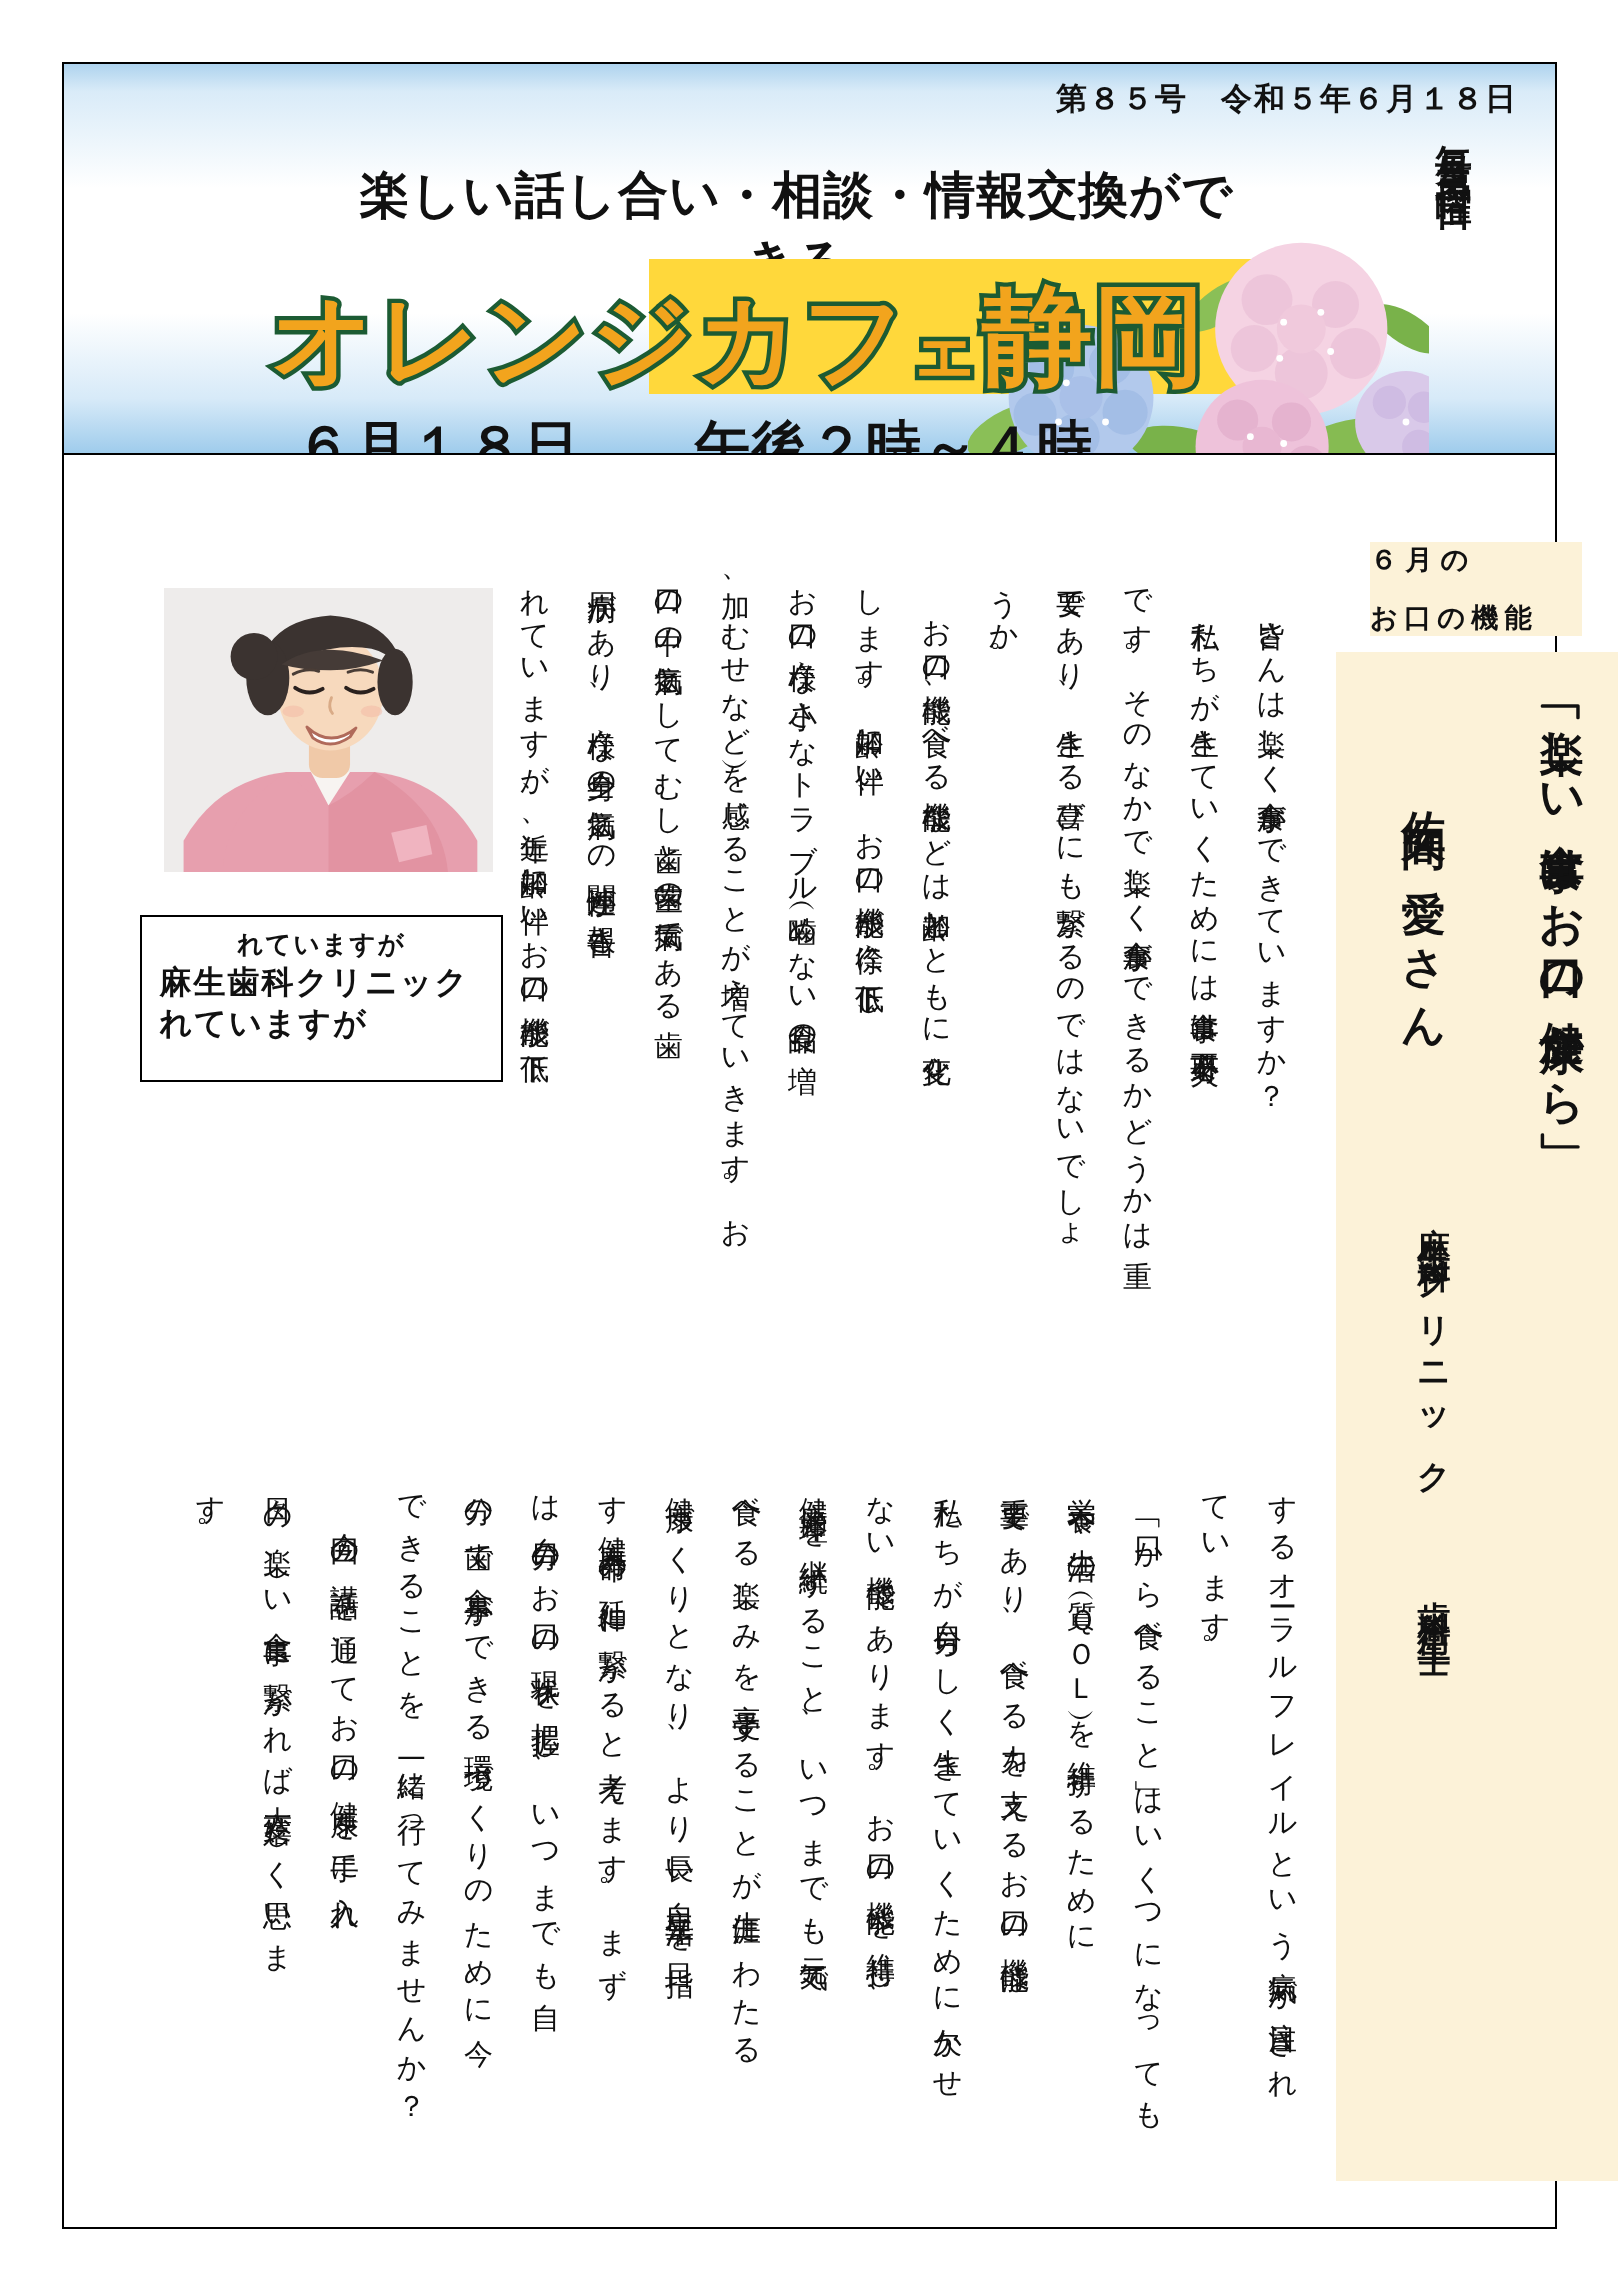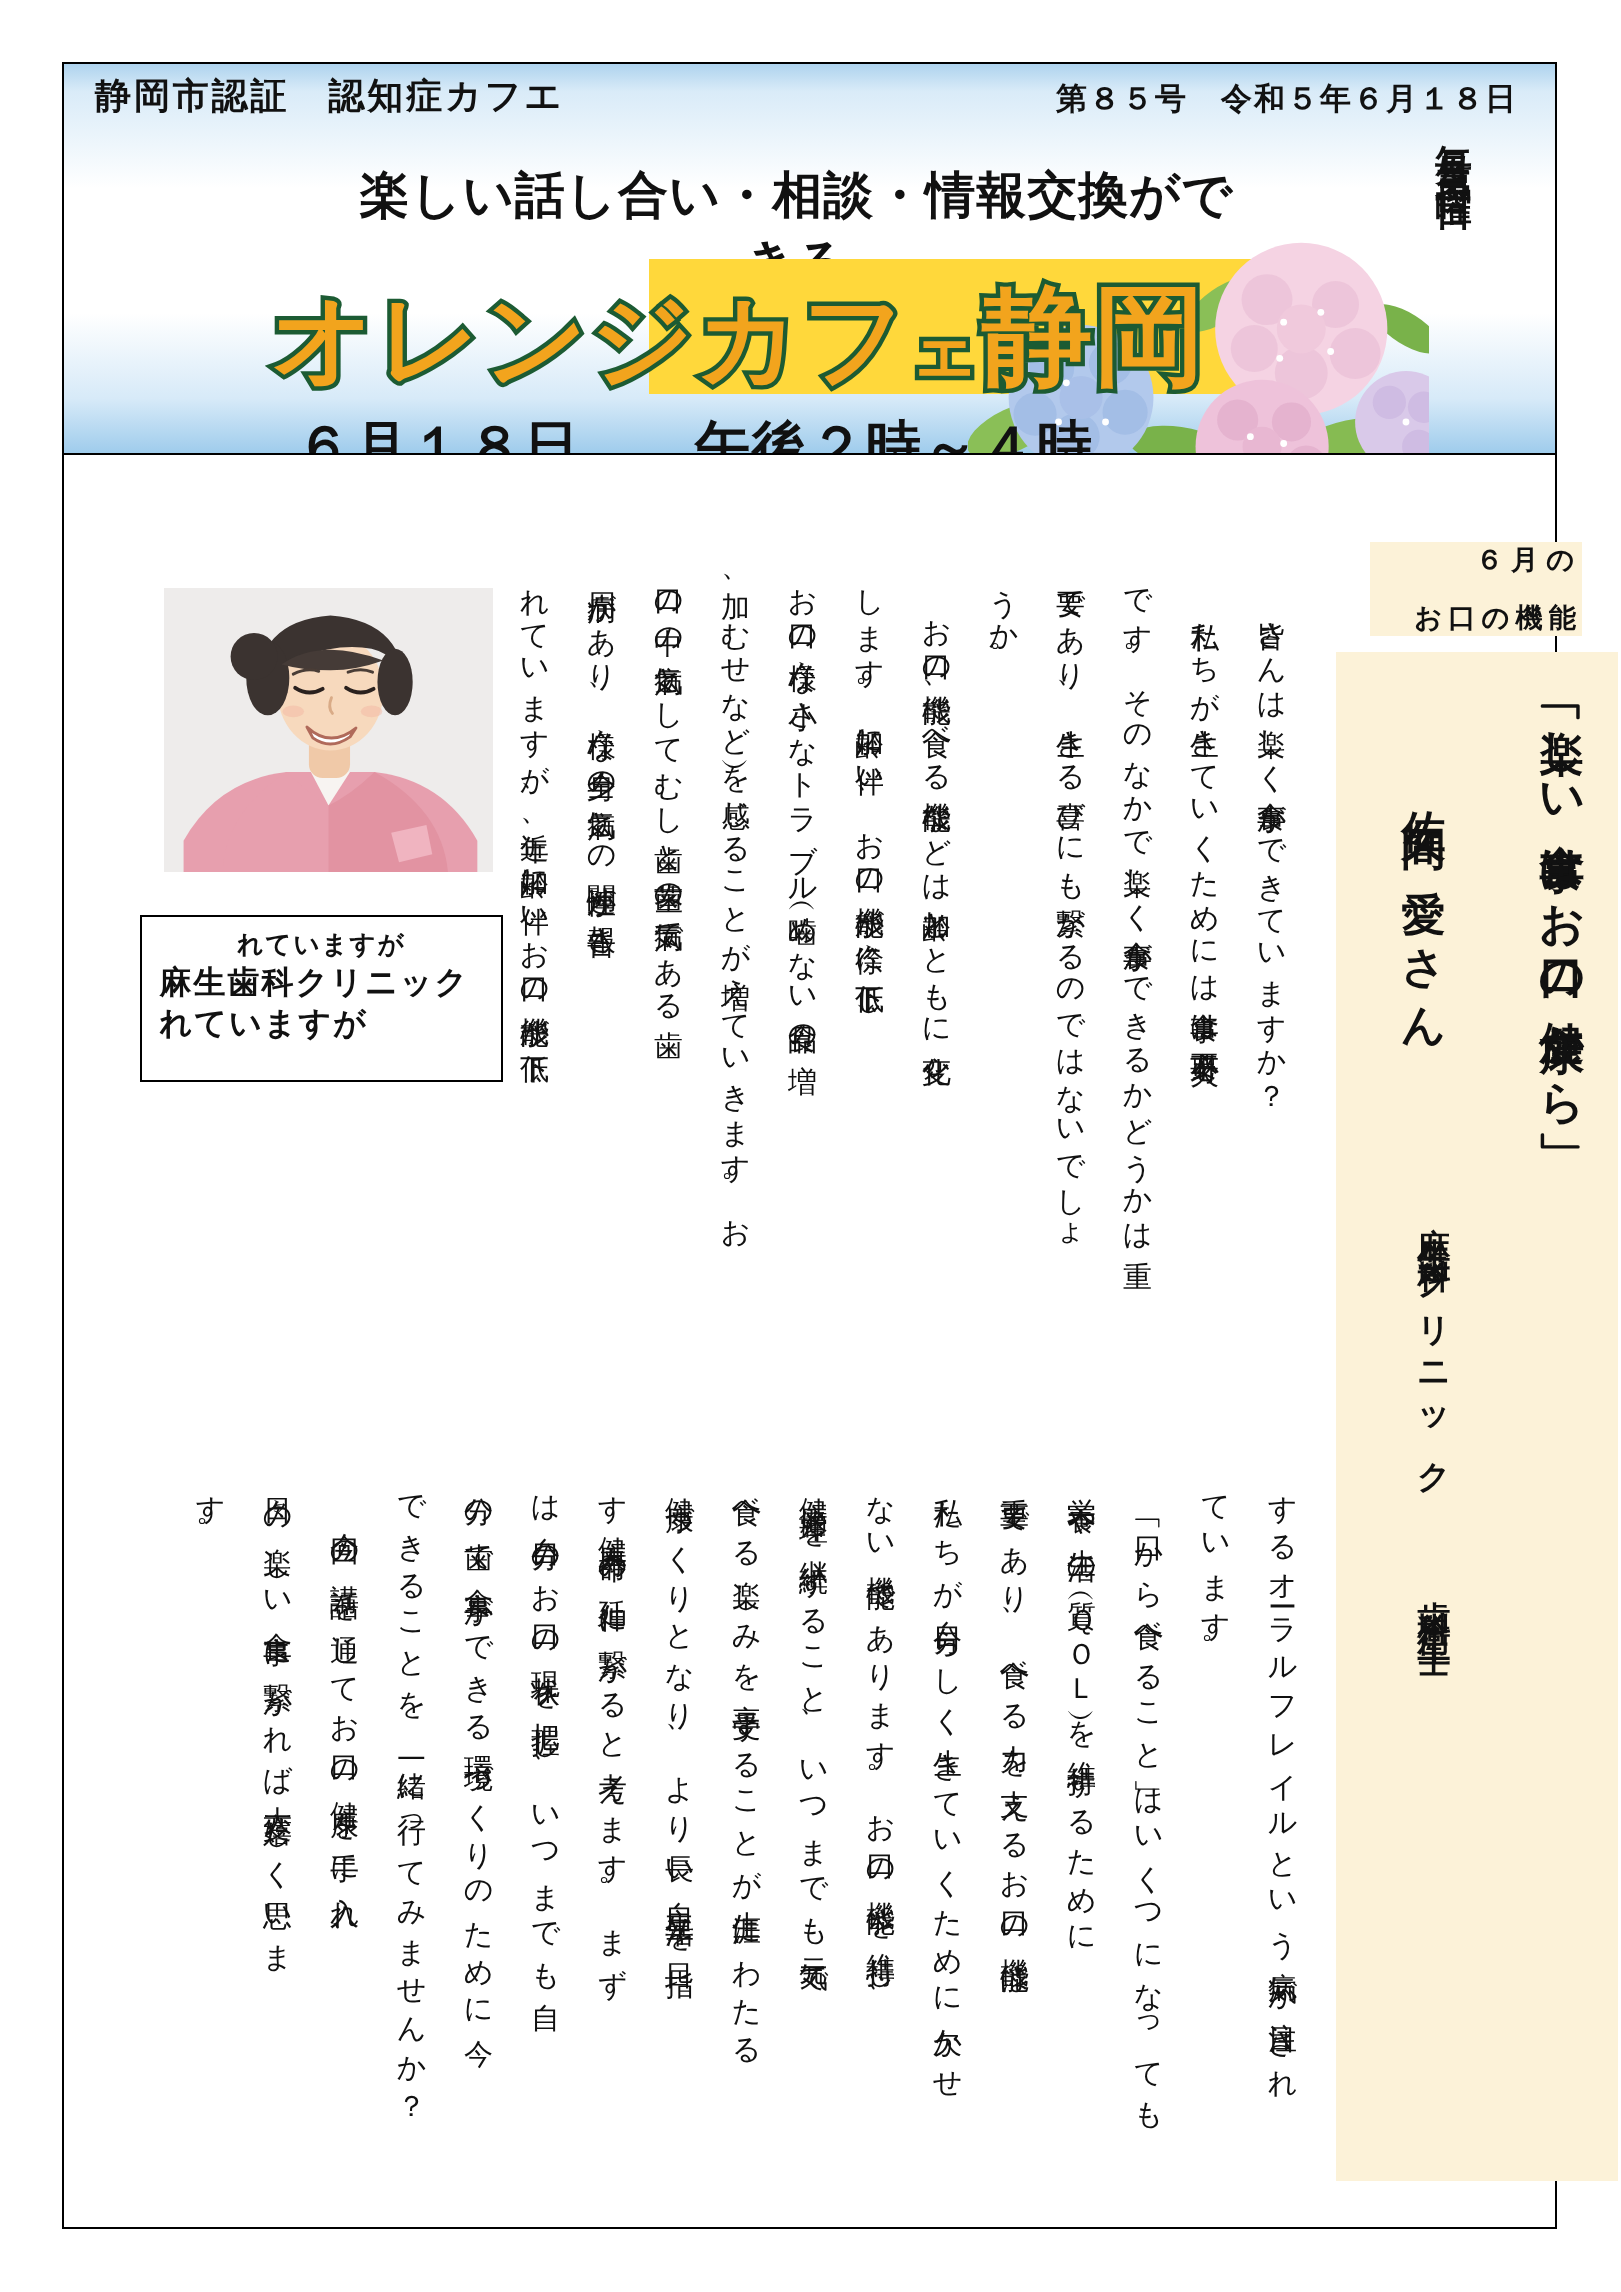--- a/index.html
+++ b/index.html
@@ -17,21 +17,21 @@
             font-size:50px;font-weight:bold;letter-spacing:1px;}
   .yellowbox{position:absolute;left:585px;top:195px;width:649px;height:135px;background:#ffd83b;}
   .title-svg{position:absolute;left:201px;top:165px;width:990px;height:191px;}
   .datetime{position:absolute;left:232px;top:306px;font-size:55px;font-weight:bold;letter-spacing:2px;margin-top:40px;}
   .schedule{position:absolute;left:1364px;top:51px;height:338px;
             writing-mode:vertical-rl;text-orientation:mixed;
             font-size:37px;font-weight:bold;letter-spacing:8.8px;}
   .flowers{position:absolute;left:904px;top:172px;width:461px;height:230px;}
   
   .minibox{position:absolute;left:1306px;top:478px;width:212px;height:94px;background:#fcf2d8;
-           display:flex;flex-direction:column;justify-content:center;text-align:right;gap:17px;}
+           display:flex;flex-direction:column;justify-content:center;text-align:left;gap:17px;}
   .minibox .l1{font-size:27.4px;font-weight:bold;letter-spacing:7.8px;}
   .minibox .l2{font-size:27.4px;font-weight:bold;letter-spacing:5.9px;margin-top:5.9px;}
   .creambox{position:absolute;left:1272px;top:588px;width:282px;height:1529px;background:#fcf2d8;}
   .vtext{writing-mode:vertical-rl;text-orientation:mixed;}
   .feature-title{position:absolute;left:1468px;top:627px;height:774px;
                  font-size:45px;font-weight:bold;letter-spacing:3.9px;font-family:"Liberation Sans",sans-serif;}
   .speaker{position:absolute;left:1331px;top:712px;height:461px;
            font-size:44px;font-weight:bold;letter-spacing:8.8px;font-family:"Liberation Sans",sans-serif;}
   .affiliation{position:absolute;left:1347px;top:1137px;height:765px;
            font-size:33px;font-weight:bold;letter-spacing:10.8px;font-family:"Liberation Sans",sans-serif;}
@@ -51,21 +51,20 @@
   .ucol{letter-spacing:2px;}
   .lcol{letter-spacing:5.9px;}
 </style>
 </head>
 <body>
 
 <div class="page">
   <div class="frame">
 
     <div class="header">
-      <div class="cert">静岡市認証　認知症カフエ</div>
       <div class="issue">第８５号　令和５年６月１８日</div>
       <div class="subtitle">楽しい話し合い・相談・情報交換ができる</div>
 
       <div class="yellowbox"></div>
 
       <svg class="flowers" viewBox="0 0 470 235">
         <g>
           <ellipse cx="45" cy="198" rx="50" ry="22" fill="#8abf57" transform="rotate(-25 45 198)"></ellipse>
           <ellipse cx="215" cy="215" rx="52" ry="20" fill="#79b24a" transform="rotate(8 215 215)"></ellipse>
           <ellipse cx="390" cy="210" rx="55" ry="22" fill="#86bb52" transform="rotate(-12 390 210)"></ellipse>

